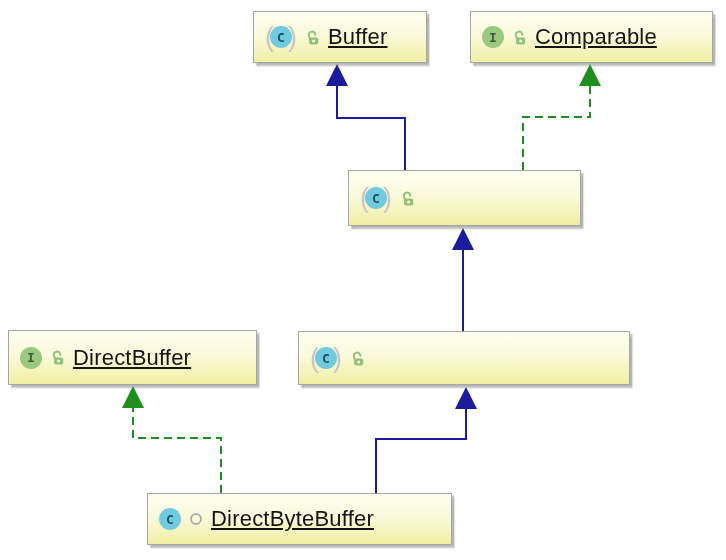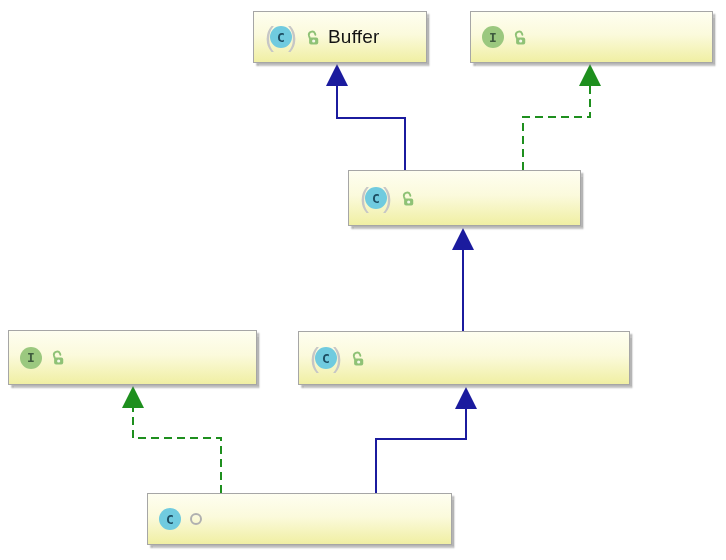--- a/index.html
+++ b/index.html
@@ -47,24 +47,25 @@
     gap: 7px;
     padding: 0 10px 0 11px;
     background: linear-gradient(180deg,
       var(--node-fill-top, #FEFEF0) 0%,
       #FBFADC 45%,
       var(--node-fill-bottom, #F0EFA3) 100%);
     border: 1px solid var(--node-border, #A6A6A6);
     box-shadow: 2.5px 3px 1.5px rgba(120,120,120,0.55);
   }
   .node-label {
-    font-size: 19px;
+    font-size: 22px;
     color: #141414;
     white-space: nowrap;
     letter-spacing: 0.2px;
+    text-decoration: underline;
   }
   .kind-icon {
     display: inline-flex;
     align-items: center;
   }
   .circle-badge {
     width: 22px; height: 22px;
     border-radius: 50%;
     display: inline-flex;
     align-items: center;
@@ -142,20 +143,21 @@
 
   <div class="node" style="left:470px; top:11px; width:243px; height:52px;">
     <span class="kind-icon">
       <span class="circle-badge circle-interface">I</span>
     </span>
     <svg class="lock-icon" viewBox="0 0 16 16">
       <path d="M5.4 8.4 L4.7 6.3 A3 3 0 0 1 10.3 4.2 L10.7 5.4" fill="none" stroke="#8FC276" stroke-width="1.8" stroke-linecap="round"></path>
       <rect x="4.8" y="8" width="8.6" height="6.6" rx="1.8" fill="#8FC276"></rect>
       <circle cx="9.1" cy="11.3" r="1.5" fill="#F3F8EA"></circle>
     </svg>
+    <span class="node-label">Comparable</span>
   </div>
 
   <div class="node" style="left:348px; top:170px; width:233px; height:56px;">
     <span class="kind-icon">
       <span class="paren l">(</span>
       <span class="circle-badge circle-class">C</span>
       <span class="paren r">)</span>
     </span>
     <svg class="lock-icon" viewBox="0 0 16 16">
       <path d="M5.4 8.4 L4.7 6.3 A3 3 0 0 1 10.3 4.2 L10.7 5.4" fill="none" stroke="#8FC276" stroke-width="1.8" stroke-linecap="round"></path>
@@ -166,35 +168,37 @@
 
   <div class="node" style="left:8px; top:330px; width:249px; height:55px;">
     <span class="kind-icon">
       <span class="circle-badge circle-interface">I</span>
     </span>
     <svg class="lock-icon" viewBox="0 0 16 16">
       <path d="M5.4 8.4 L4.7 6.3 A3 3 0 0 1 10.3 4.2 L10.7 5.4" fill="none" stroke="#8FC276" stroke-width="1.8" stroke-linecap="round"></path>
       <rect x="4.8" y="8" width="8.6" height="6.6" rx="1.8" fill="#8FC276"></rect>
       <circle cx="9.1" cy="11.3" r="1.5" fill="#F3F8EA"></circle>
     </svg>
+    <span class="node-label">DirectBuffer</span>
   </div>
 
   <div class="node" style="left:298px; top:331px; width:332px; height:54px;">
     <span class="kind-icon">
       <span class="paren l">(</span>
       <span class="circle-badge circle-class">C</span>
       <span class="paren r">)</span>
     </span>
     <svg class="lock-icon" viewBox="0 0 16 16">
       <path d="M5.4 8.4 L4.7 6.3 A3 3 0 0 1 10.3 4.2 L10.7 5.4" fill="none" stroke="#8FC276" stroke-width="1.8" stroke-linecap="round"></path>
       <rect x="4.8" y="8" width="8.6" height="6.6" rx="1.8" fill="#8FC276"></rect>
       <circle cx="9.1" cy="11.3" r="1.5" fill="#F3F8EA"></circle>
     </svg>
   </div>
 
   <div class="node" style="left:147px; top:493px; width:305px; height:52px;">
     <span class="kind-icon">
       <span class="circle-badge circle-class">C</span>
     </span>
     <span class="package-icon"></span>
+    <span class="node-label">DirectByteBuffer</span>
   </div>
 
 </div>
 
 </body></html>

